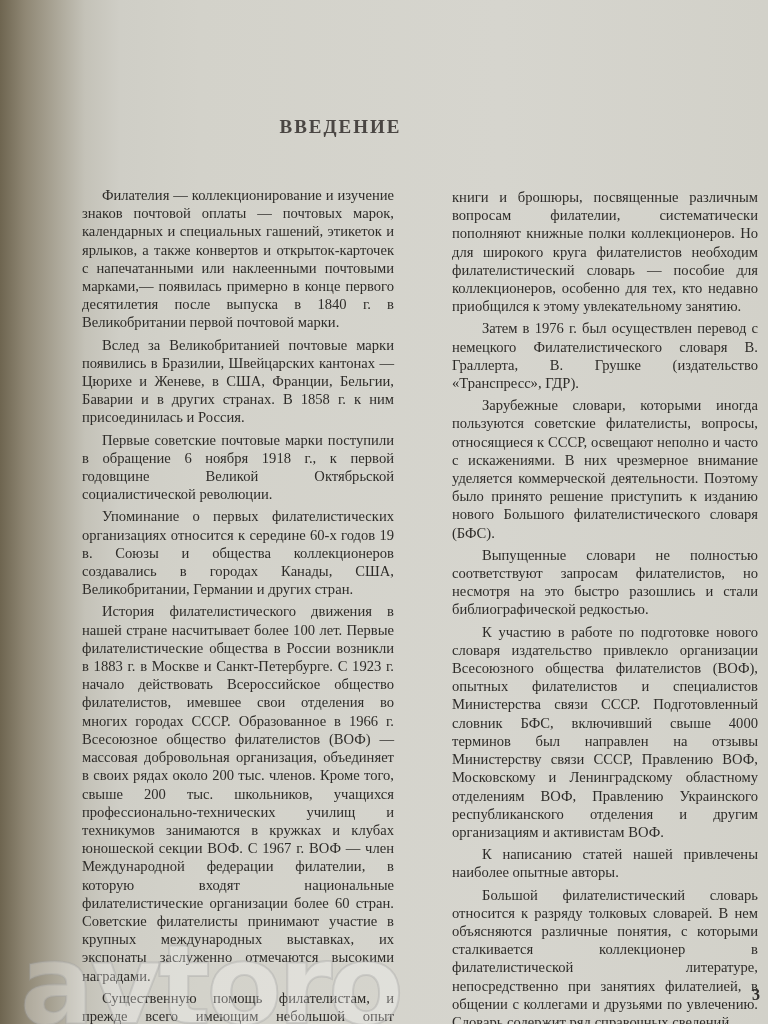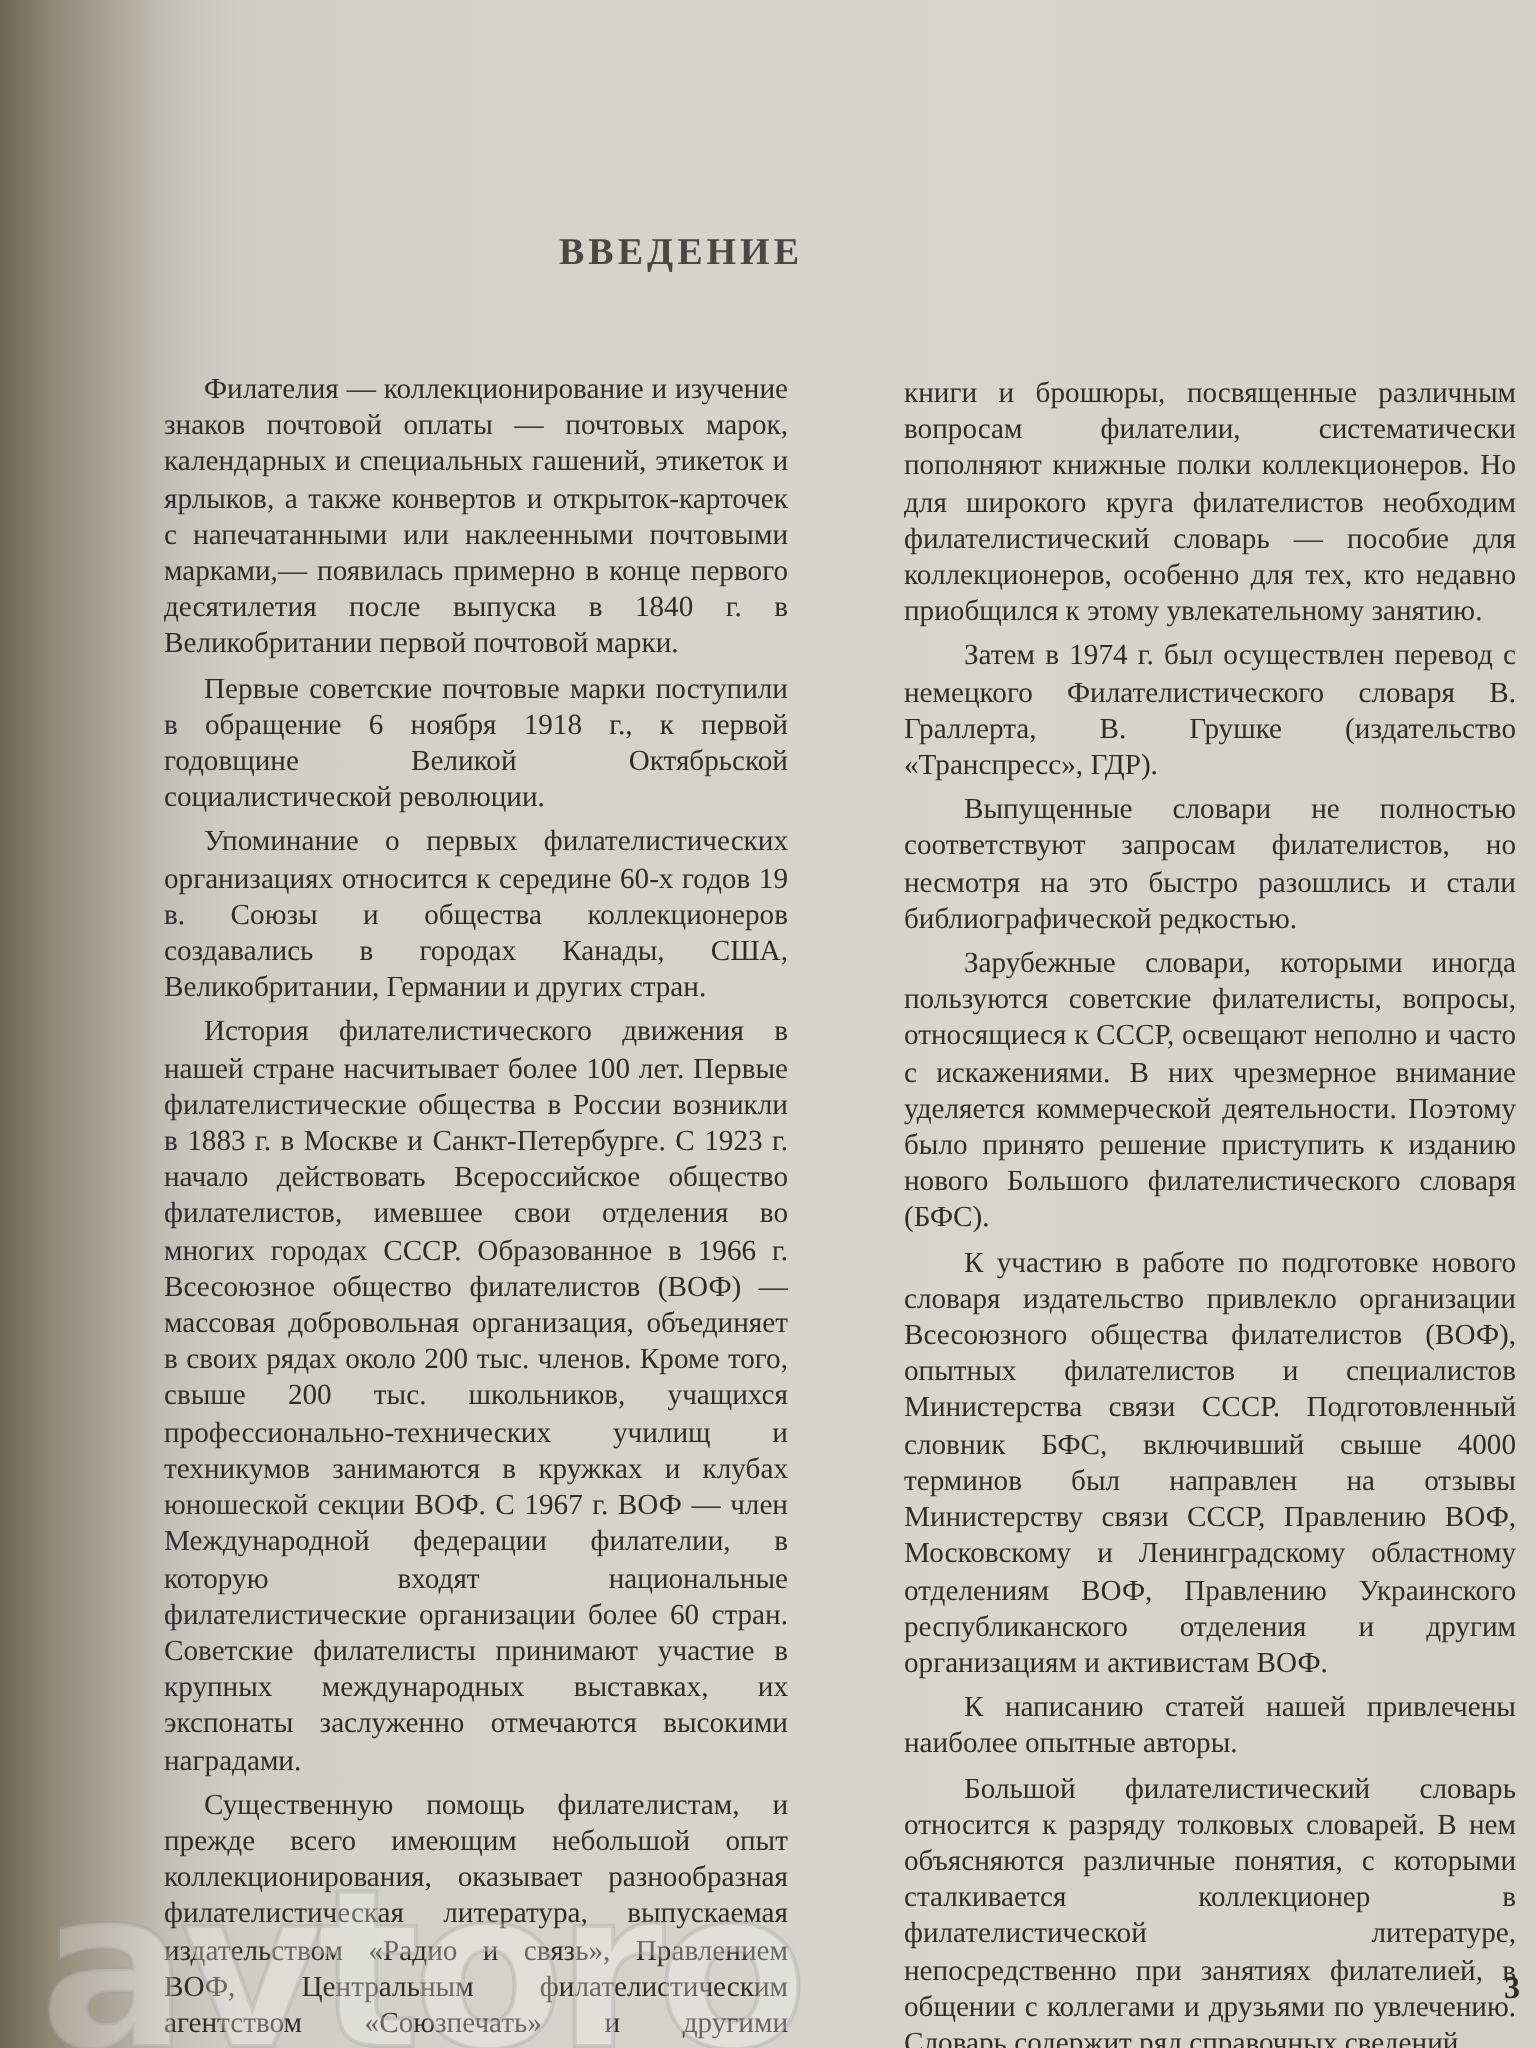--- a/index.html
+++ b/index.html
@@ -34,31 +34,32 @@
   }
 </style>
 </head>
 <body>
 
 <div class="page">
   <div class="title">ВВЕДЕНИЕ</div>
 
   <div class="col left">
     <p class="ind">Филателия — коллекционирование и изучение знаков почтовой оплаты — почтовых марок, календарных и специальных гашений, этикеток и ярлыков, а также конвертов и открыток-карточек с напечатанными или наклеенными почтовыми марками,— появилась примерно в конце первого десятилетия после выпуска в 1840 г. в Великобритании первой почтовой марки.</p>
+    <p class="ind">Вслед за Великобританией почтовые марки появились в Бразилии, Швейцарских кантонах — Цюрихе и Женеве, в США, Франции, Бельгии, Баварии и в других странах. В 1858 г. к ним присоединилась и Россия.</p>
     <p class="ind">Первые советские почтовые марки поступили в обращение 6 ноября 1918 г., к первой годовщине Великой Октябрьской социалистической революции.</p>
     <p class="ind">Упоминание о первых филателистических организациях относится к середине 60-х годов 19 в. Союзы и общества коллекционеров создавались в городах Канады, США, Великобритании, Германии и других стран.</p>
     <p class="ind">История филателистического движения в нашей стране насчитывает более 100 лет. Первые филателистические общества в России возникли в 1883 г. в Москве и Санкт-Петербурге. С 1923 г. начало действовать Всероссийское общество филателистов, имевшее свои отделения во многих городах СССР. Образованное в 1966 г. Всесоюзное общество филателистов (ВОФ) — массовая добровольная организация, объединяет в своих рядах около 200 тыс. членов. Кроме того, свыше 200 тыс. школьников, учащихся профессионально-технических училищ и техникумов занимаются в кружках и клубах юношеской секции ВОФ. С 1967 г. ВОФ — член Международной федерации филателии, в которую входят национальные филателистические организации более 60 стран. Советские филателисты принимают участие в крупных международных выставках, их экспонаты заслуженно отмечаются высокими наградами.</p>
     <p class="ind">Существенную помощь филателистам, и прежде всего имеющим небольшой опыт коллекционирования, оказывает разнообразная филателистическая литература, выпускаемая издательством «Радио и связь», Правлением ВОФ, Центральным филателистическим агентством «Союзпечать» и другими организациями, а также ежемесячный журнал «Филателия СССР». Многочисленные специализированные и тематические каталоги, руководства и справочники, популярные</p>
   </div>
 
   <div class="col right">
     <p class="noind">книги и брошюры, посвященные различным вопросам филателии, систематически пополняют книжные полки коллекционеров. Но для широкого круга филателистов необходим филателистический словарь — пособие для коллекционеров, особенно для тех, кто недавно приобщился к этому увлекательному занятию.</p>
-    <p class="ind">Затем в 1974 г. был осуществлен перевод с немецкого Филателистического словаря В. Граллерта, В. Грушке (издательство «Транспресс», ГДР).</p>
+    <p class="ind">Затем в 1976 г. был осуществлен перевод с немецкого Филателистического словаря В. Граллерта, В. Грушке (издательство «Транспресс», ГДР).</p>
+    <p class="ind">Зарубежные словари, которыми иногда пользуются советские филателисты, вопросы, относящиеся к СССР, освещают неполно и часто с искажениями. В них чрезмерное внимание уделяется коммерческой деятельности. Поэтому было принято решение приступить к изданию нового Большого филателистического словаря (БФС).</p>
     <p class="ind">Выпущенные словари не полностью соответствуют запросам филателистов, но несмотря на это быстро разошлись и стали библиографической редкостью.</p>
-    <p class="ind">Зарубежные словари, которыми иногда пользуются советские филателисты, вопросы, относящиеся к СССР, освещают неполно и часто с искажениями. В них чрезмерное внимание уделяется коммерческой деятельности. Поэтому было принято решение приступить к изданию нового Большого филателистического словаря (БФС).</p>
     <p class="ind">К участию в работе по подготовке нового словаря издательство привлекло организации Всесоюзного общества филателистов (ВОФ), опытных филателистов и специалистов Министерства связи СССР. Подготовленный словник БФС, включивший свыше 4000 терминов был направлен на отзывы Министерству связи СССР, Правлению ВОФ, Московскому и Ленинградскому областному отделениям ВОФ, Правлению Украинского республиканского отделения и другим организациям и активистам ВОФ.</p>
     <p class="ind">К написанию статей нашей привлечены наиболее опытные авторы.</p>
     <p class="ind">Большой филателистический словарь относится к разряду толковых словарей. В нем объясняются различные понятия, с которыми сталкивается коллекционер в филателистической литературе, непосредственно при занятиях филателией, в общении с коллегами и друзьями по увлечению. Словарь содержит ряд справочных сведений.</p>
 
   </div>
 
   <div class="watermark">avtoro</div>
   <div class="pagenum">3</div>
 </div>
 

